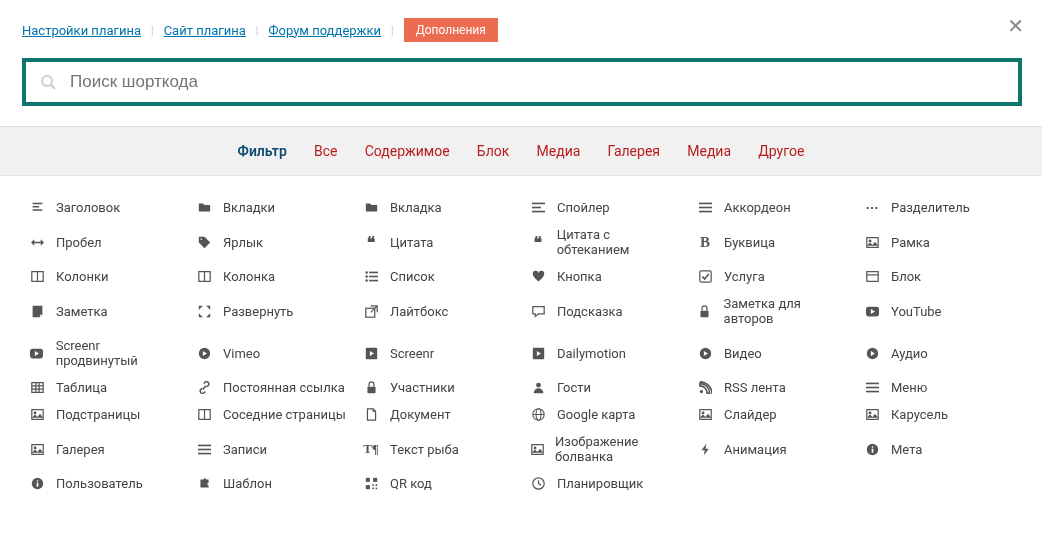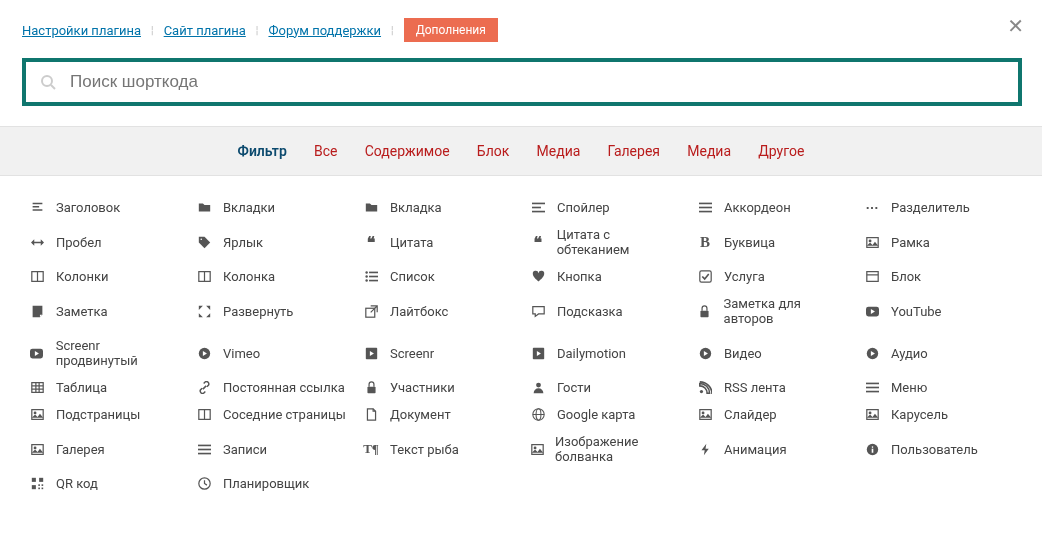--- a/index.html
+++ b/index.html
@@ -564,21 +564,39 @@
       <span>Анимация</span>
     </div>
     <div class="cell">
       <span class="icn">
         <svg width="13" height="13" viewBox="0 0 16 16" fill="currentColor">
           <circle cx="8" cy="8" r="7"></circle>
           <circle cx="8" cy="5" r="1" fill="#fff"></circle>
           <rect x="7" y="7" width="2" height="5" fill="#fff"></rect>
         </svg>
       </span>
+      <span>Мета</span>
+    </div>
+    <div class="cell">
+      <span class="icn">
+        <svg width="13" height="13" viewBox="0 0 16 16" fill="currentColor">
+          <circle cx="8" cy="8" r="7"></circle>
+          <circle cx="8" cy="5" r="1" fill="#fff"></circle>
+          <rect x="7" y="7" width="2" height="5" fill="#fff"></rect>
+        </svg>
+      </span>
       <span>Пользователь</span>
+    </div>
+    <div class="cell">
+      <span class="icn">
+        <svg width="13" height="13" viewBox="0 0 16 16" fill="currentColor">
+          <path d="M3 3h4a1.5 1.5 0 113 0h3v4a1.5 1.5 0 100 3v3H3z"></path>
+        </svg>
+      </span>
+      <span>Шаблон</span>
     </div>
     <div class="cell">
       <span class="icn">
         <svg width="13" height="13" viewBox="0 0 16 16" fill="currentColor">
           <rect x="1" y="1" width="5" height="5"></rect>
           <rect x="10" y="1" width="5" height="5"></rect>
           <rect x="1" y="10" width="5" height="5"></rect>
           <rect x="9" y="9" width="2" height="2"></rect>
           <rect x="13" y="9" width="2" height="2"></rect>
           <rect x="9" y="13" width="2" height="2"></rect>

